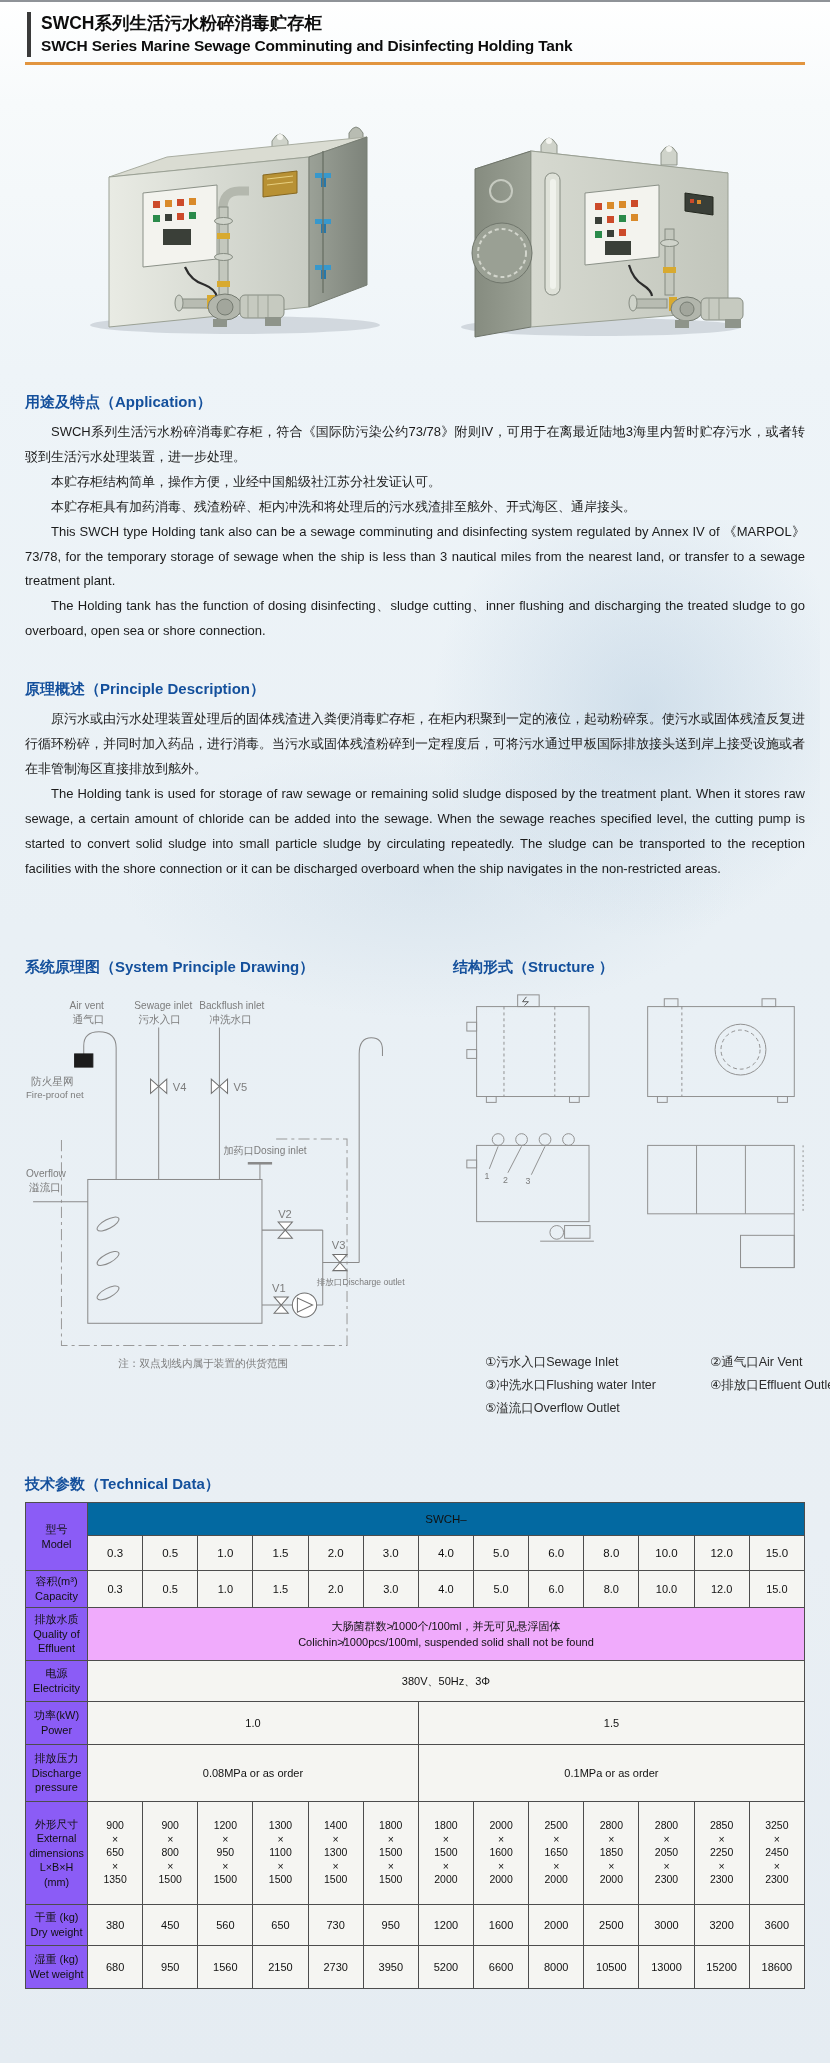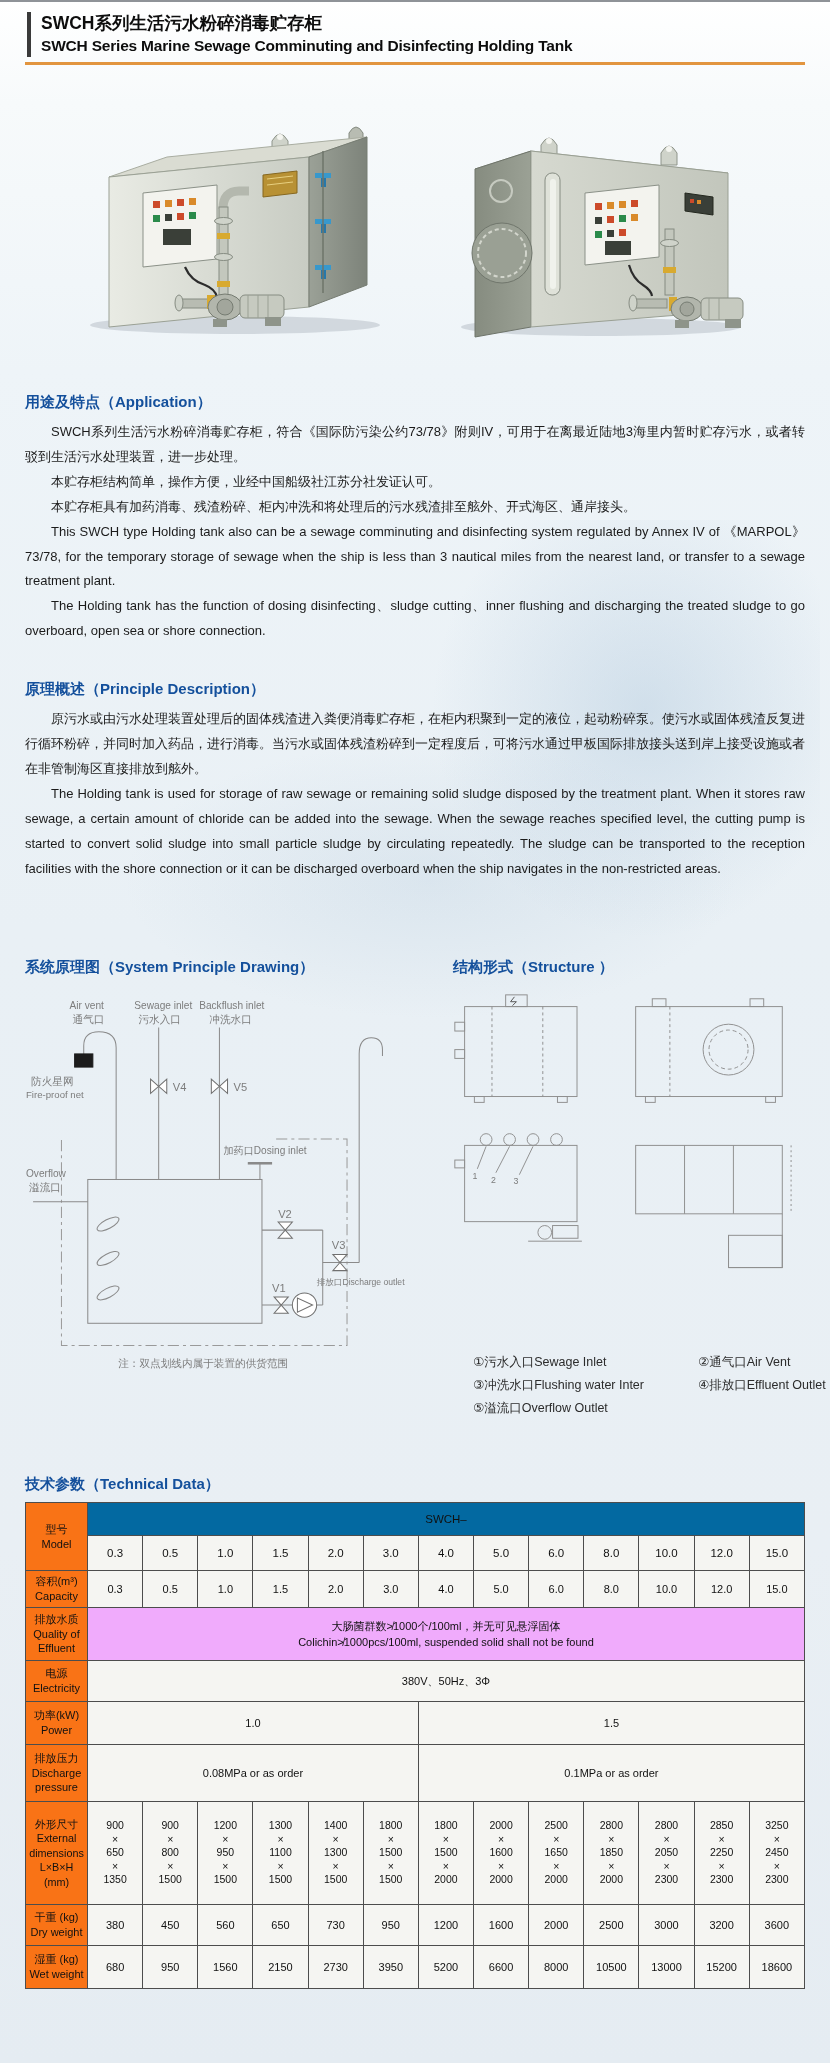--- a/index.html
+++ b/index.html
@@ -20,31 +20,31 @@
   .t-cn{font-size:17.5px;font-weight:bold;color:#0d0d0d;line-height:1.35;}
   .t-en{font-size:15.5px;font-weight:bold;color:#0d0d0d;line-height:1.3;letter-spacing:-0.2px;}
   .photos{display:flex;justify-content:center;gap:36px;padding:16px 0 2px 0;}
   .sec-h{color:#14509c;font-weight:bold;font-size:15px;margin:0 0 8px 0;}
   .sec-app{margin-top:52px;}
   .sec-pri{margin-top:36px;}
   .para{font-size:13px;line-height:1.92;text-align:justify;text-indent:2em;margin:0;color:#1b1b1b;}
   .draw-heads{display:flex;margin-top:76px;}
   .draw-heads .h-left{width:410px;}
   .draw-heads .h-right{flex:1;padding-left:18px;}
-  .draw-row{display:flex;margin-top:4px;}
+  .draw-row{display:flex;margin-top:4px;gap:12px;}
   .draw-left{width:410px;}
   .draw-right{flex:1;padding-left:10px;}
   svg text{font-family:"Liberation Sans","DejaVu Sans",sans-serif;fill:#7c7c7c;}
   .legend{display:grid;grid-template-columns:225px 1fr;margin:14px 0 0 38px;font-size:12.5px;color:#2b2b2b;row-gap:6px;}
   .legend-item{white-space:nowrap;}
   .sec-tech{margin-top:58px;}
   table.tech{width:100%;border-collapse:collapse;table-layout:fixed;margin-top:6px;}
   table.tech td{border:1px solid #4d4d4d;text-align:center;vertical-align:middle;
     font-size:11px;color:#111;background:#f5f5f2;padding:1px 0;}
-  table.tech td.lbl{background:#f97316;white-space:pre-line;font-size:11px;line-height:1.35;}
+  table.tech td.lbl{background:#8b5cf6;white-space:pre-line;font-size:11px;line-height:1.35;}
   table.tech td.hdr{background:#0369a1;font-size:11.5px;}
   table.tech td.pre{white-space:pre-line;}
   table.tech td.grey{background:#f0abfc;}
   col.c-label{width:62px;}
   tr.r-series td{height:30px;font-size:12px;}
   tr.r-sizes td{height:32px;font-size:11.5px;}
   tr.r-cap td{height:34px;}
   tr.r-quality td{height:50px;line-height:1.5;}
   tr.r-elec td{height:38px;}
   tr.r-power td{height:40px;}

